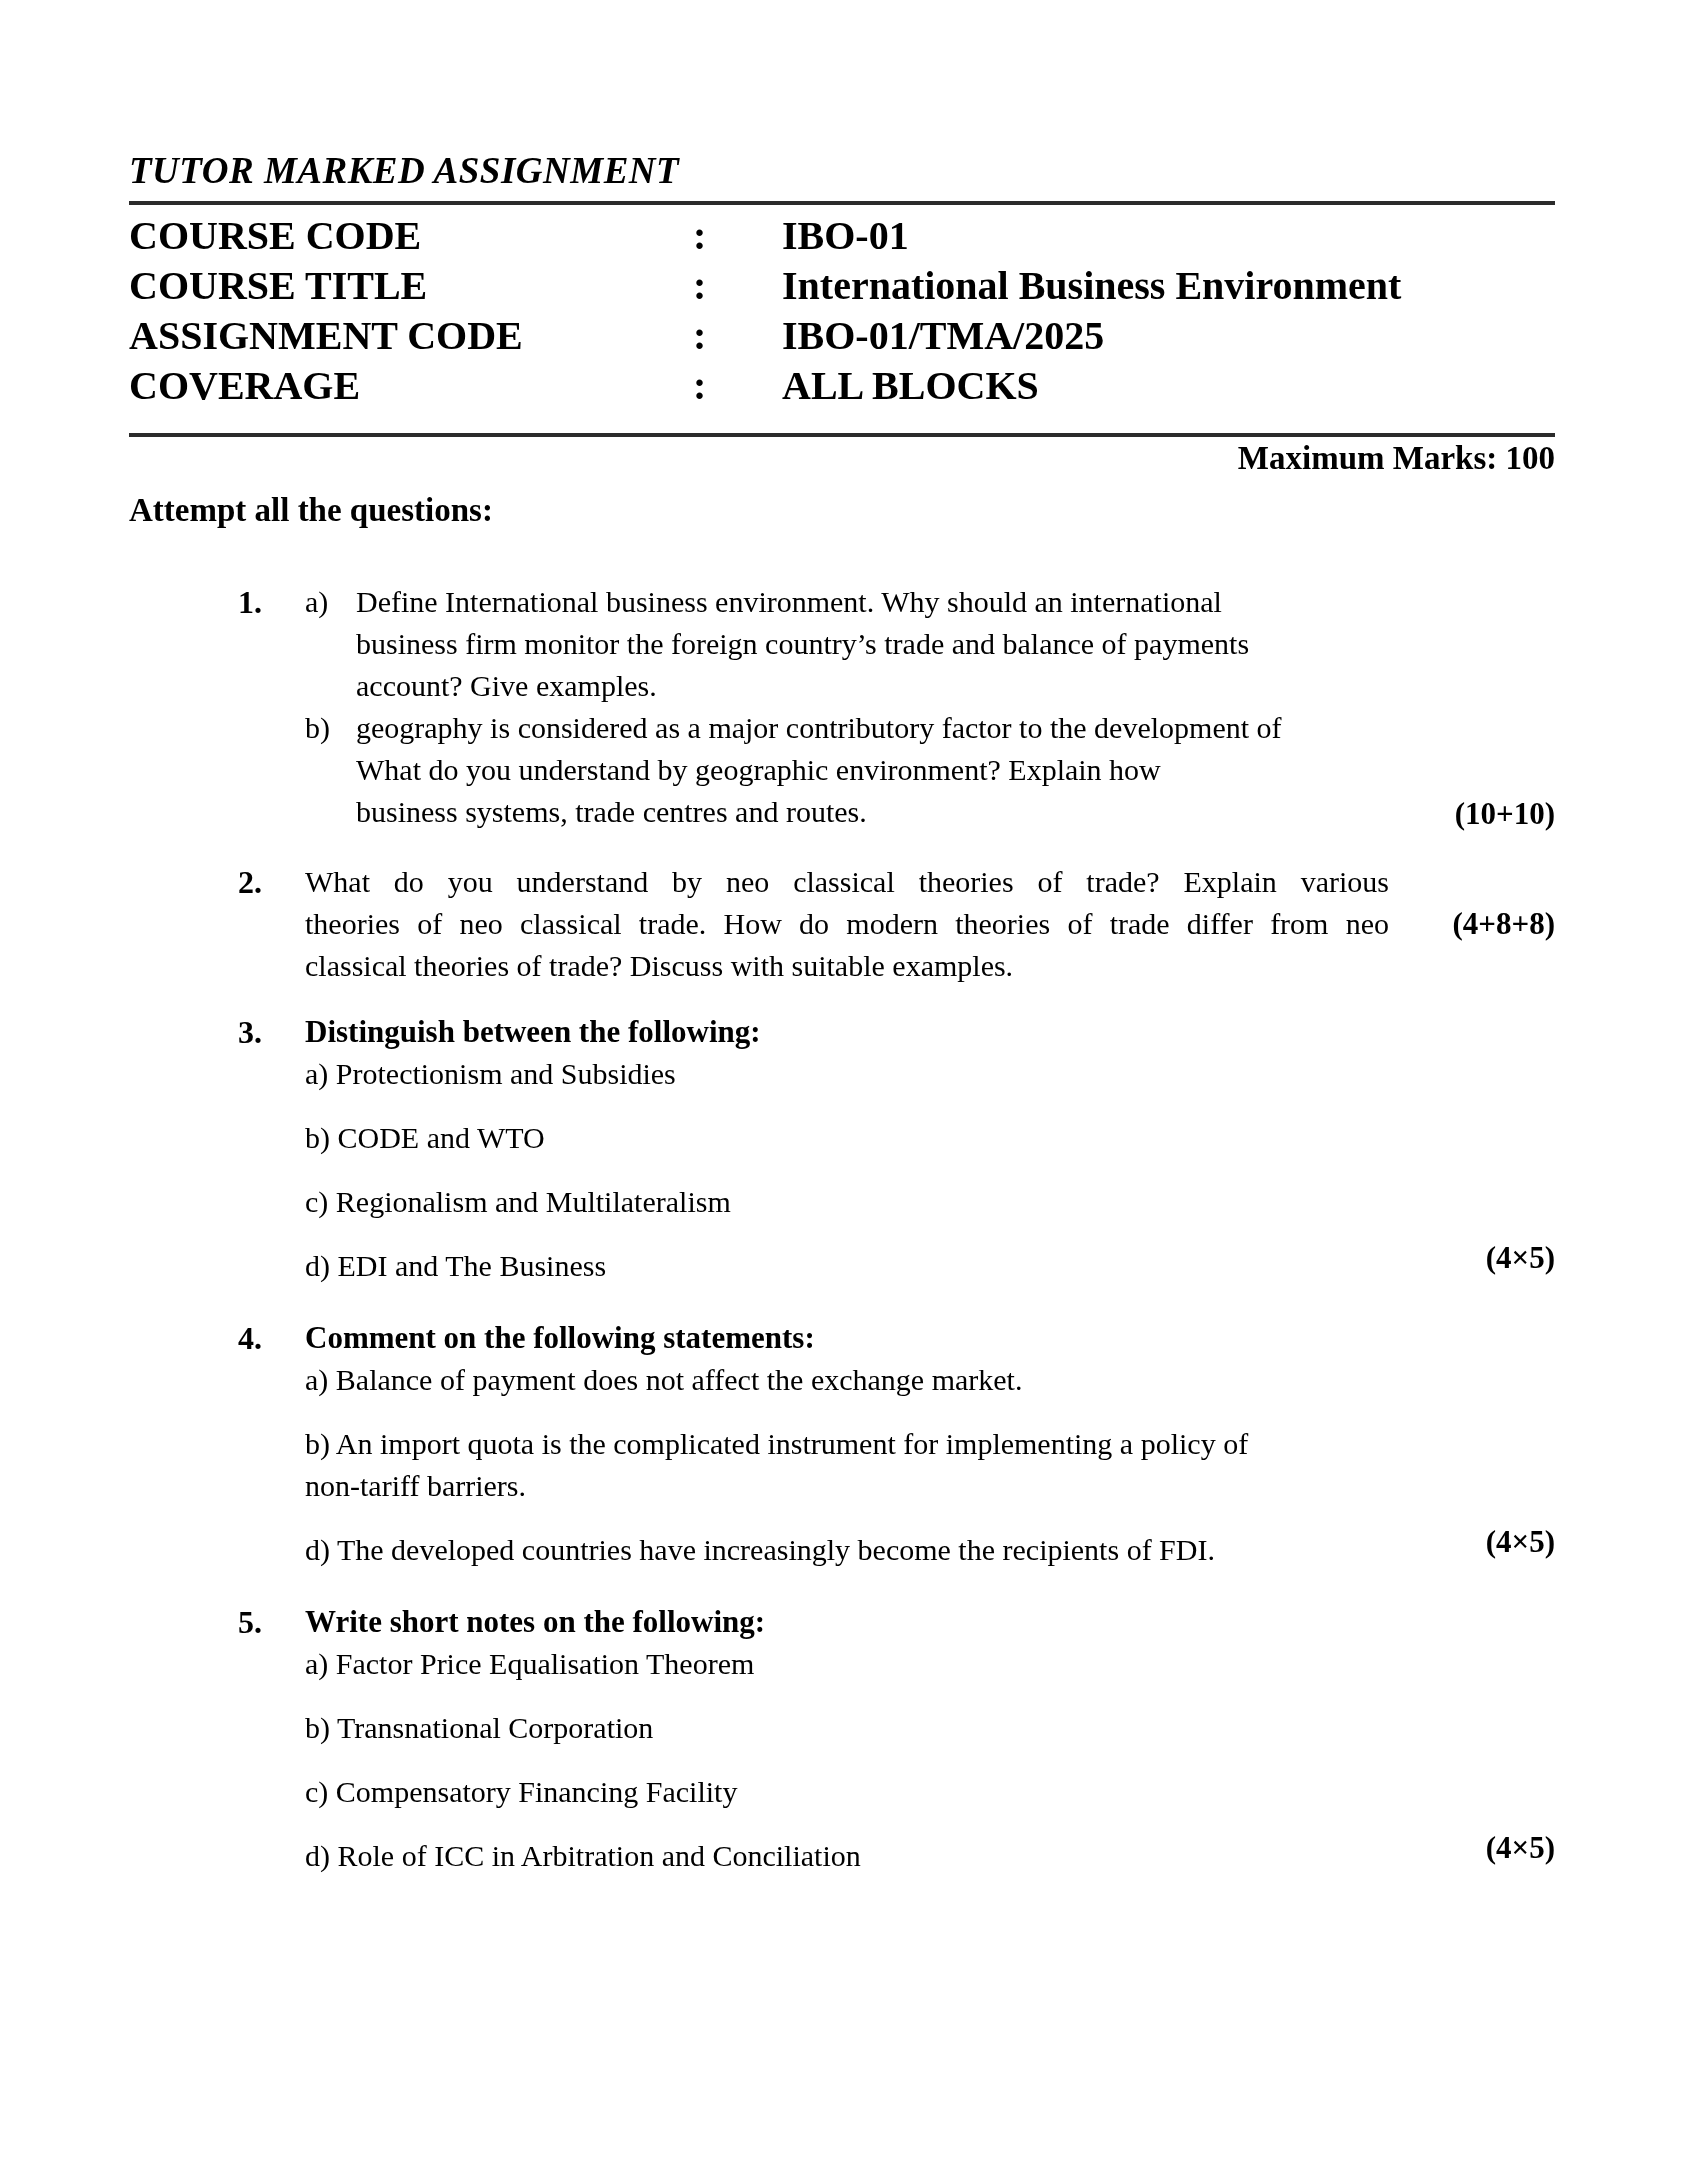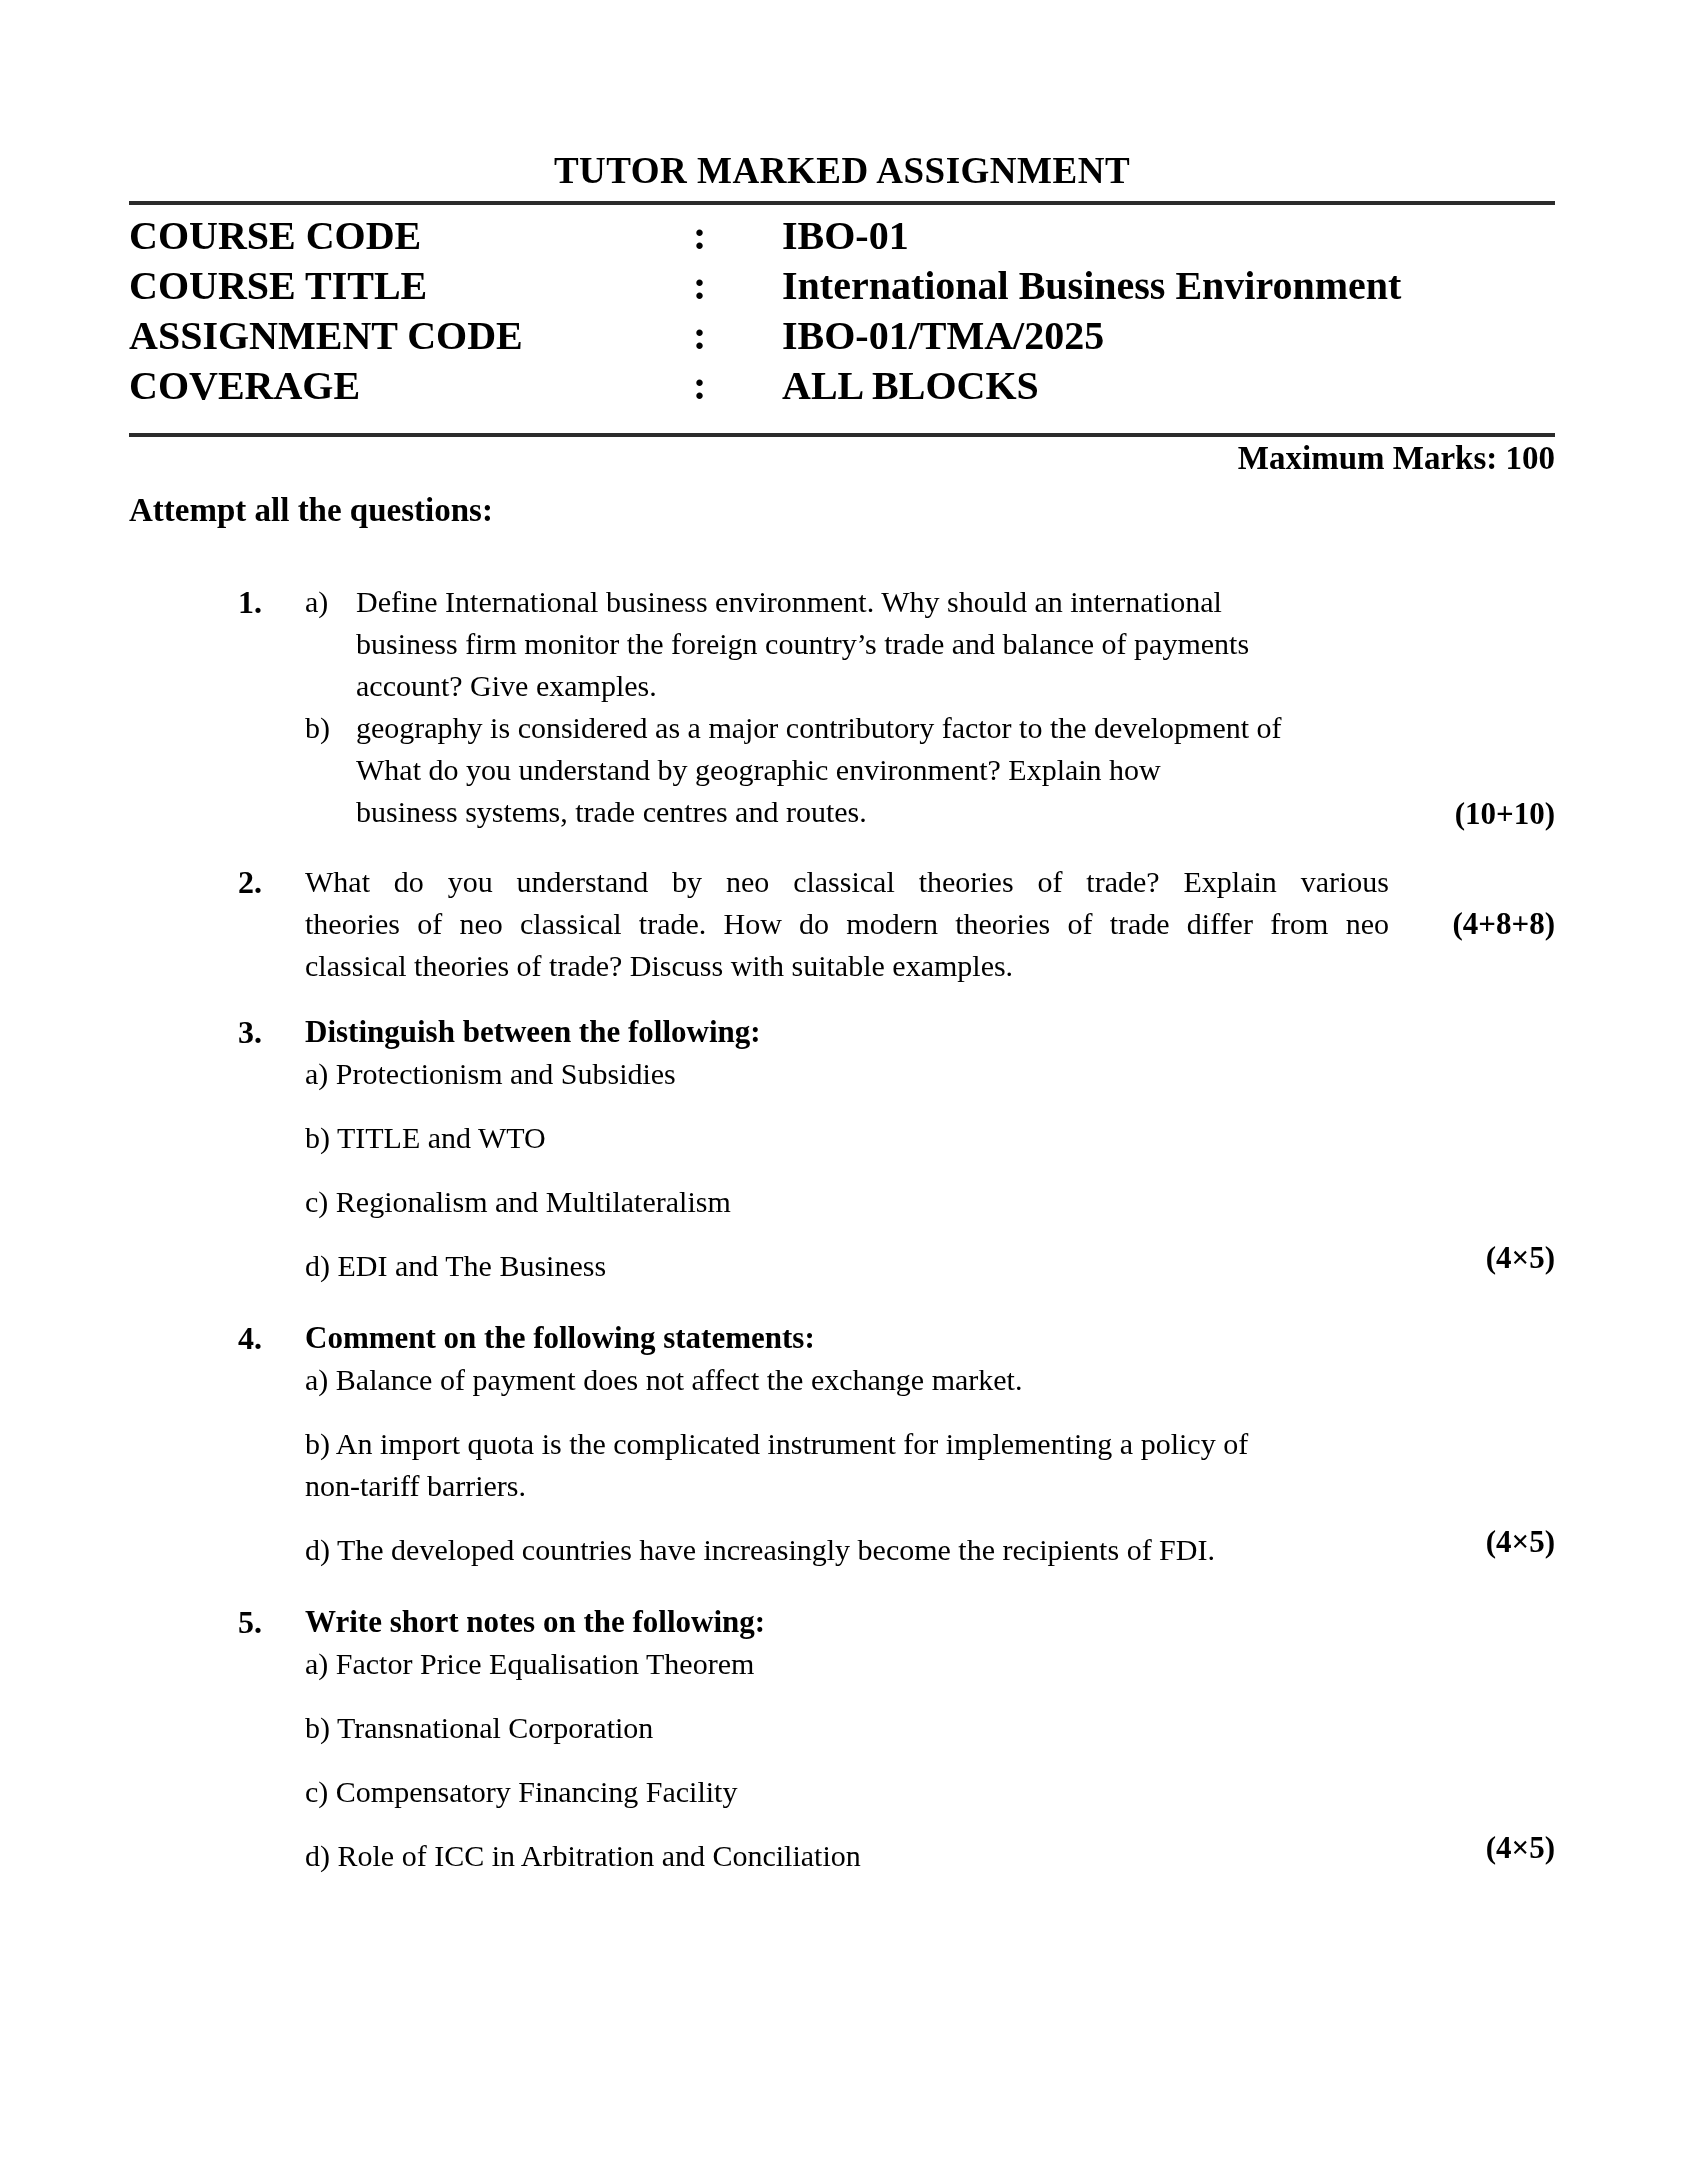--- a/index.html
+++ b/index.html
@@ -15,25 +15,25 @@
     position: relative;
     overflow: hidden;
   }
   .page {
     box-sizing: border-box;
     width: 1426px;
     margin-left: 129px;
     padding-top: 149px;
   }
   .doc-title {
-    text-align: center;
     font-weight: bold;
     font-size: 37px;
     line-height: 44px;
     letter-spacing: 0.5px;
+    font-style: italic;
   }
   .rule {
     border: none;
     border-top: 4px solid #2b2b2b;
     margin: 0;
   }
   .rule-top { margin-top: 8px; }
   .info-table { padding-top: 6px; }
   .info-row {
     display: flex;
@@ -168,21 +168,21 @@
       <div class="tline">classical theories of trade? Discuss with suitable examples.</div>
     </div>
     <div class="marks marks-q2">(4+8+8)</div>
   </div>
 
   <div class="question q3">
     <div class="qnum">3.</div>
     <div class="qbody">
       <div class="qheading">Distinguish between the following:</div>
       <div class="qitem">a) Protectionism and Subsidies</div>
-      <div class="qitem">b) TITLE and WTO</div>
+      <div class="qitem">b) CODE and WTO</div>
       <div class="qitem">c) Regionalism and Multilateralism</div>
       <div class="qitem">d) EDI and The Business</div>
     </div>
     <div class="marks marks-bottom">(4×5)</div>
   </div>
 
   <div class="question q4">
     <div class="qnum">4.</div>
     <div class="qbody">
       <div class="qheading">Comment on the following statements:</div>

